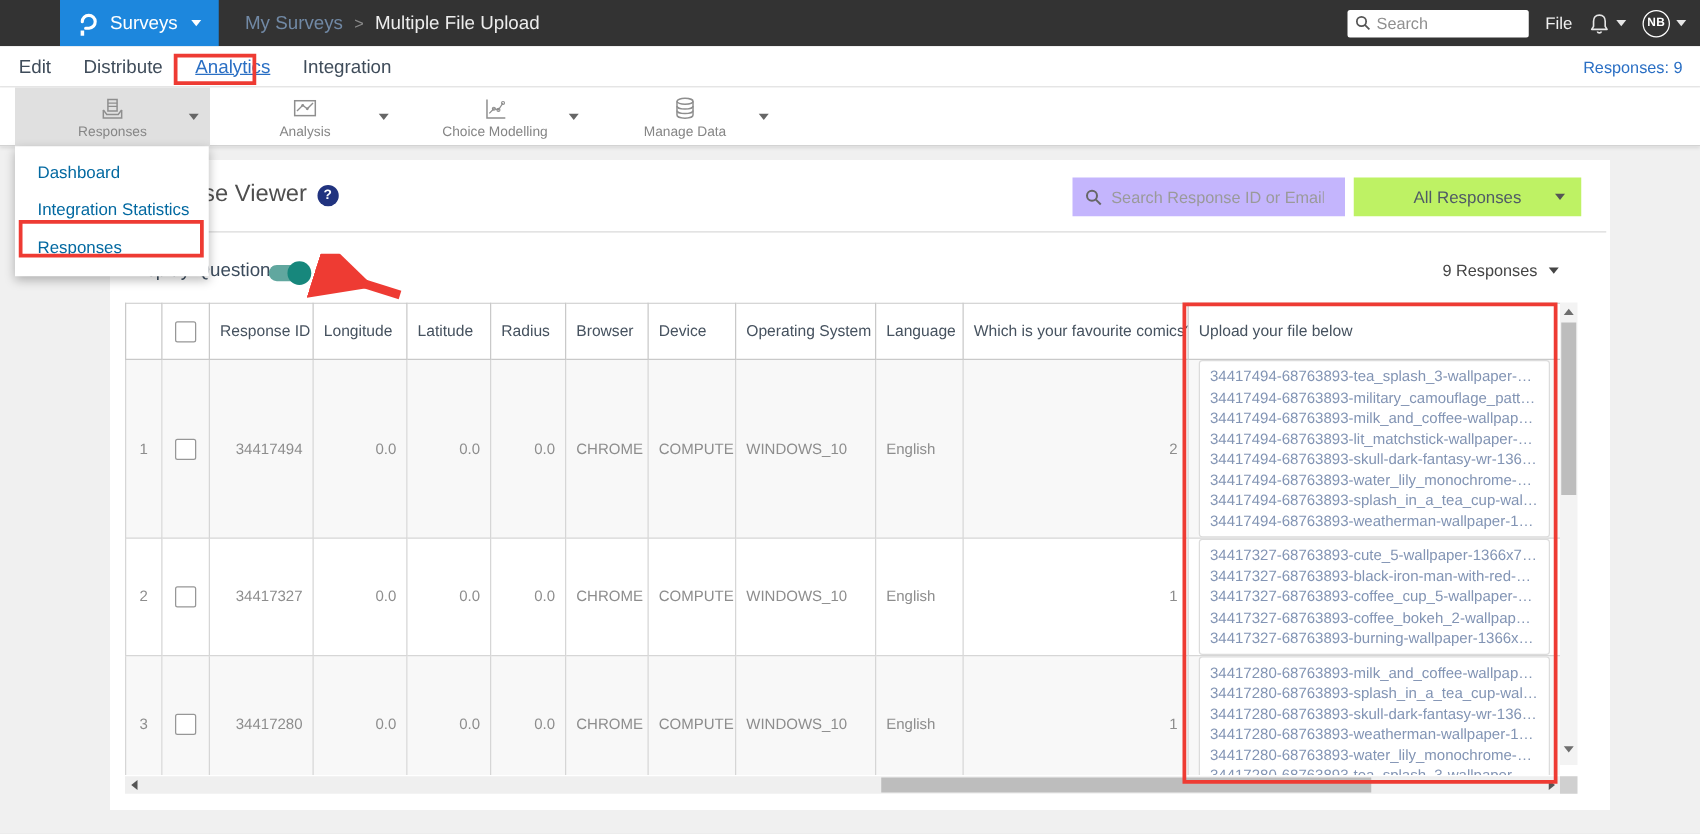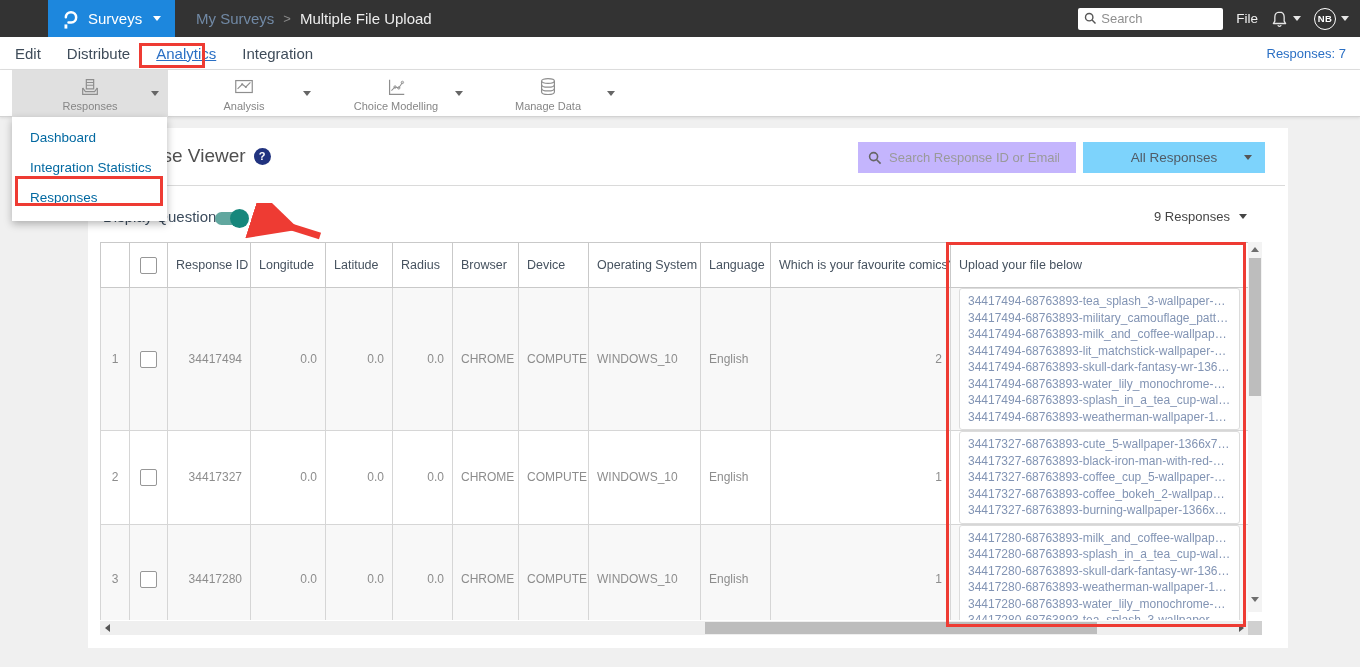--- a/index.html
+++ b/index.html
@@ -41,21 +41,21 @@
   .tb-icon { width:22px; height:22px; color:#8e8e8e; }
   .tb-label { font-size:11px; color:#868686; white-space:nowrap; }
   .tb-caret { position:absolute; right:9px; top:21px; color:#666; }
   
   .card { position:absolute; left:88px; top:128px; width:1200px; height:520px; background:#ffffff; }
   .page-title { position:absolute; left:9px; top:17px; font-size:19px; color:#4f4f4f; display:flex; align-items:center; gap:8px; white-space:nowrap; }
   .help-circle { width:17px; height:17px; border-radius:50%; background:#21337f; color:#fff; font-size:11px; font-weight:bold; display:flex; align-items:center; justify-content:center; cursor:pointer; }
   .content-search { position:absolute; left:770px; top:14px; width:218px; height:31px; background:#c4b5fd; display:flex; align-items:center; padding:0 10px; gap:7px; }
   .content-search input { border:none; outline:none; background:transparent; width:170px; font-size:13px; color:#555; font-family:"Liberation Sans",sans-serif; }
   .content-search input::placeholder { color:#9a9a9a; }
-  .filter-box { position:absolute; left:995px; top:14px; width:182px; height:31px; background:#7dd3fc; display:flex; align-items:center; justify-content:center; cursor:pointer; font-size:13.5px; color:#505b66; }
+  .filter-box { position:absolute; left:995px; top:14px; width:182px; height:31px; background:#bef264; display:flex; align-items:center; justify-content:center; cursor:pointer; font-size:13.5px; color:#505b66; }
   .filter-box .caret { position:absolute; right:13px; color:#555; }
   .title-divider { position:absolute; left:12px; top:57px; width:1185px; height:1px; background:#dadada; }
   .dq-label { position:absolute; left:15px; top:80px; font-size:15px; color:#3b4b5c; }
   .toggle { position:absolute; left:127px; top:84px; width:31px; height:13px; border-radius:7px; background:#61a79f; cursor:pointer; }
   .toggle-knob { position:absolute; right:-3px; top:-3px; width:19px; height:19px; border-radius:50%; background:#17877c; }
   .nine-resp { position:absolute; left:1066px; top:81px; display:flex; align-items:center; gap:9px; font-size:13px; color:#454545; cursor:pointer; }
   .nine-resp .caret { color:#454545; }
   
   .table-wrap { position:absolute; left:12px; top:114px; width:1148px; height:378px; overflow:hidden; }
   table.resp { border-collapse:collapse; table-layout:fixed; width:1148px; background:#fff; }
@@ -136,21 +136,21 @@
         <span class="caret"></span>
       </span>
     </div>
   </header>
 
   <nav class="navbar">
     <span class="nav-tab">Edit</span>
     <span class="nav-tab">Distribute</span>
     <span class="nav-tab active">Analytics</span>
     <span class="nav-tab">Integration</span>
-    <span class="nav-right">Responses: 7</span>
+    <span class="nav-right">Responses: 9</span>
   </nav>
 
   <div class="toolbar">
     <div class="tb-group selected" style="width:156px;">
       <div class="tb-stack">
         <svg class="tb-icon" viewBox="0 0 24 24">
           <path d="M8 4 h8 v10 h-8 z" fill="none" stroke="currentColor" stroke-width="1.3"></path>
           <path d="M8 7 h8 M8 10 h8" stroke="currentColor" stroke-width="1.1"></path>
           <path d="M4 13 l3 4 h10 l3 -4" fill="none" stroke="currentColor" stroke-width="1.3"></path>
           <path d="M4 13 v7 h16 v-7" fill="none" stroke="currentColor" stroke-width="1.3"></path>

